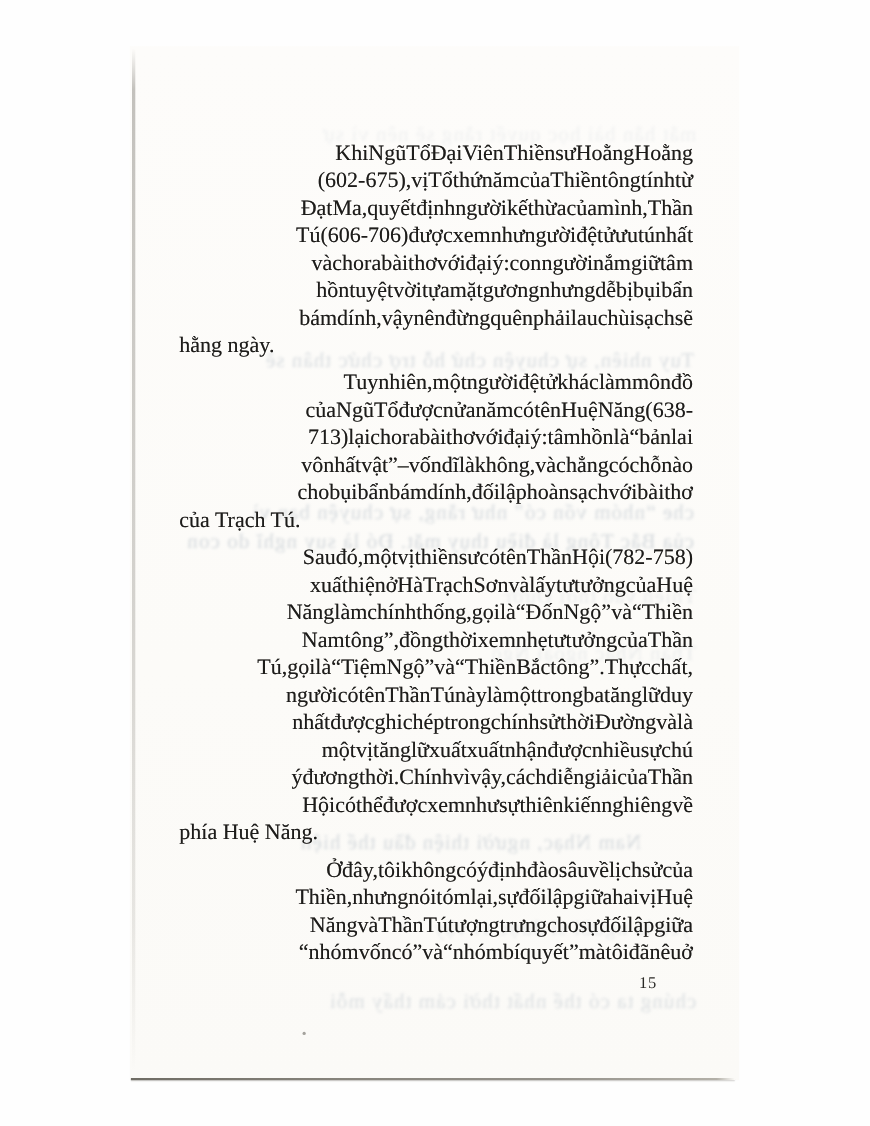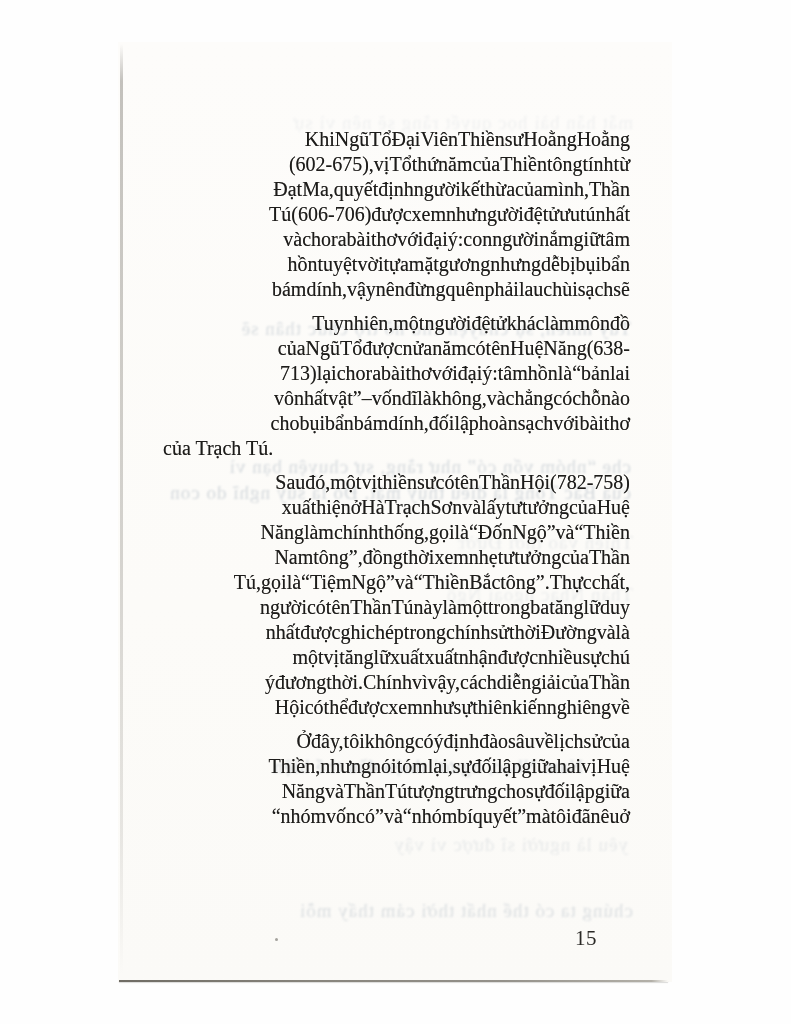--- a/index.html
+++ b/index.html
@@ -47,22 +47,22 @@
   .ghost{
     position:absolute;height:25px;
     font-size:19px;line-height:25px;color:#7d8ea0;
     transform:scaleX(-1);
     filter:blur(1.3px);
     letter-spacing:1px;white-space:nowrap;overflow:hidden;
     pointer-events:none;
   }
   
   .page-number{
-    position:absolute;right:75px;top:886px;
-    font-size:21px;line-height:20px;color:#2a2926;
+    position:absolute;right:75px;top:842px;
+    font-size:15px;line-height:20px;color:#2a2926;
     letter-spacing:0.5px;
   }
   .speck{
     position:absolute;left:157px;top:896px;width:3px;height:3px;
     border-radius:50%;background:#8f8c86;opacity:0.8;
   }
 </style>
 </head>
 <body>
 
@@ -166,20 +166,21 @@
           <span>vậy</span>
           <span>nên</span>
           <span>đừng</span>
           <span>quên</span>
           <span>phải</span>
           <span>lau</span>
           <span>chùi</span>
           <span>sạch</span>
           <span>sẽ</span>
         </div>
+        <div class="line last">hằng ngày.</div>
       </div>
       <div class="para">
         <div class="line first">
           <span>Tuy</span>
           <span>nhiên,</span>
           <span>một</span>
           <span>người</span>
           <span>đệ</span>
           <span>tử</span>
           <span>khác</span>
@@ -372,20 +373,21 @@
           <span>thể</span>
           <span>được</span>
           <span>xem</span>
           <span>như</span>
           <span>sự</span>
           <span>thiên</span>
           <span>kiến</span>
           <span>nghiêng</span>
           <span>về</span>
         </div>
+        <div class="line last">phía Huệ Năng.</div>
       </div>
       <div class="para">
         <div class="line first">
           <span>Ở</span>
           <span>đây,</span>
           <span>tôi</span>
           <span>không</span>
           <span>có</span>
           <span>ý</span>
           <span>định</span>

